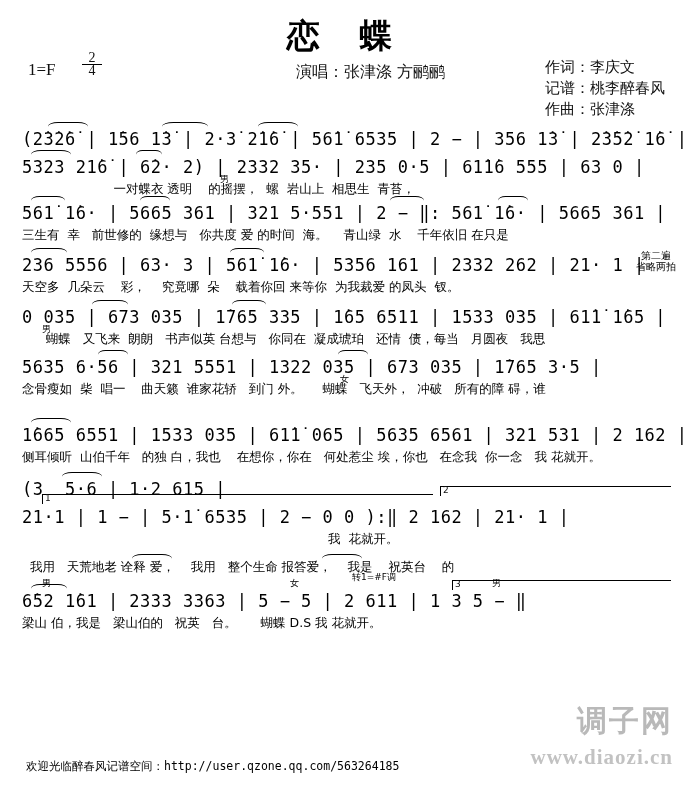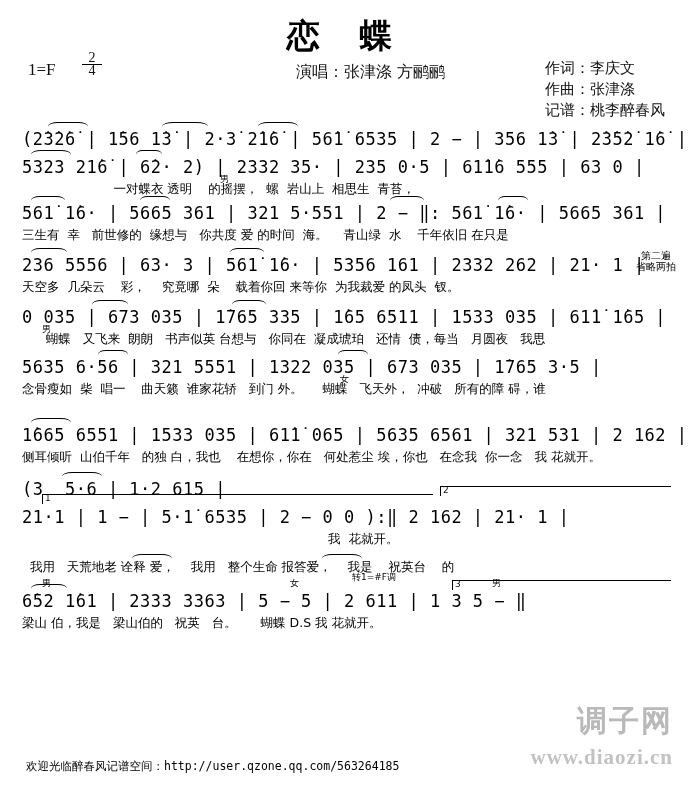--- a/index.html
+++ b/index.html
@@ -40,21 +40,21 @@
 
   .credit-left{
     position:absolute;left:296px;top:62px;
     font-size:16px;
     font-family:"DejaVu Sans", sans-serif;
     white-space:nowrap;
   }
   .credits-right{
     position:absolute;right:28px;top:58px;
     font-size:15px;
-    font-family:Liberation Serif, serif;
+    font-family:Liberation Mono, monospace;
     text-align:left;
     line-height:21px;
     white-space:nowrap;
   }
 
   
   .music{
     position:absolute;left:22px;top:126px;width:652px;
   }
   .sys{position:relative;margin-bottom:2px;}
@@ -144,22 +144,22 @@
 
   <div class="keysig">1=F</div>
   <div class="meter">
     <span class="num">2</span>
     <span class="den">4</span>
   </div>
 
   <div class="credit-left">演唱：张津涤 方鹂鹂</div>
   <div class="credits-right">
     <div>作词：李庆文</div>
+    <div>记谱：桃李醉春风</div>
     <div>作曲：张津涤</div>
-    <div>记谱：桃李醉春风</div>
   </div>
 
   <div class="music">
 
     <div class="sys">
       <div class="slur" style="left:26px;top:-4px;width:40px;"></div>
       <div class="slur" style="left:140px;top:-4px;width:46px;"></div>
       <div class="slur" style="left:236px;top:-4px;width:40px;"></div>
       <div class="notes">(2̇3̇2̇6̇ | 1̇56 1̇3̇ | 2·3̇ 2̇1̇6̇ | 56̇1̇ 6535 | 2 − | 356 1̇3̇ | 2̇3̇5̇2̇ 1̇6̇ |</div>
     </div>

